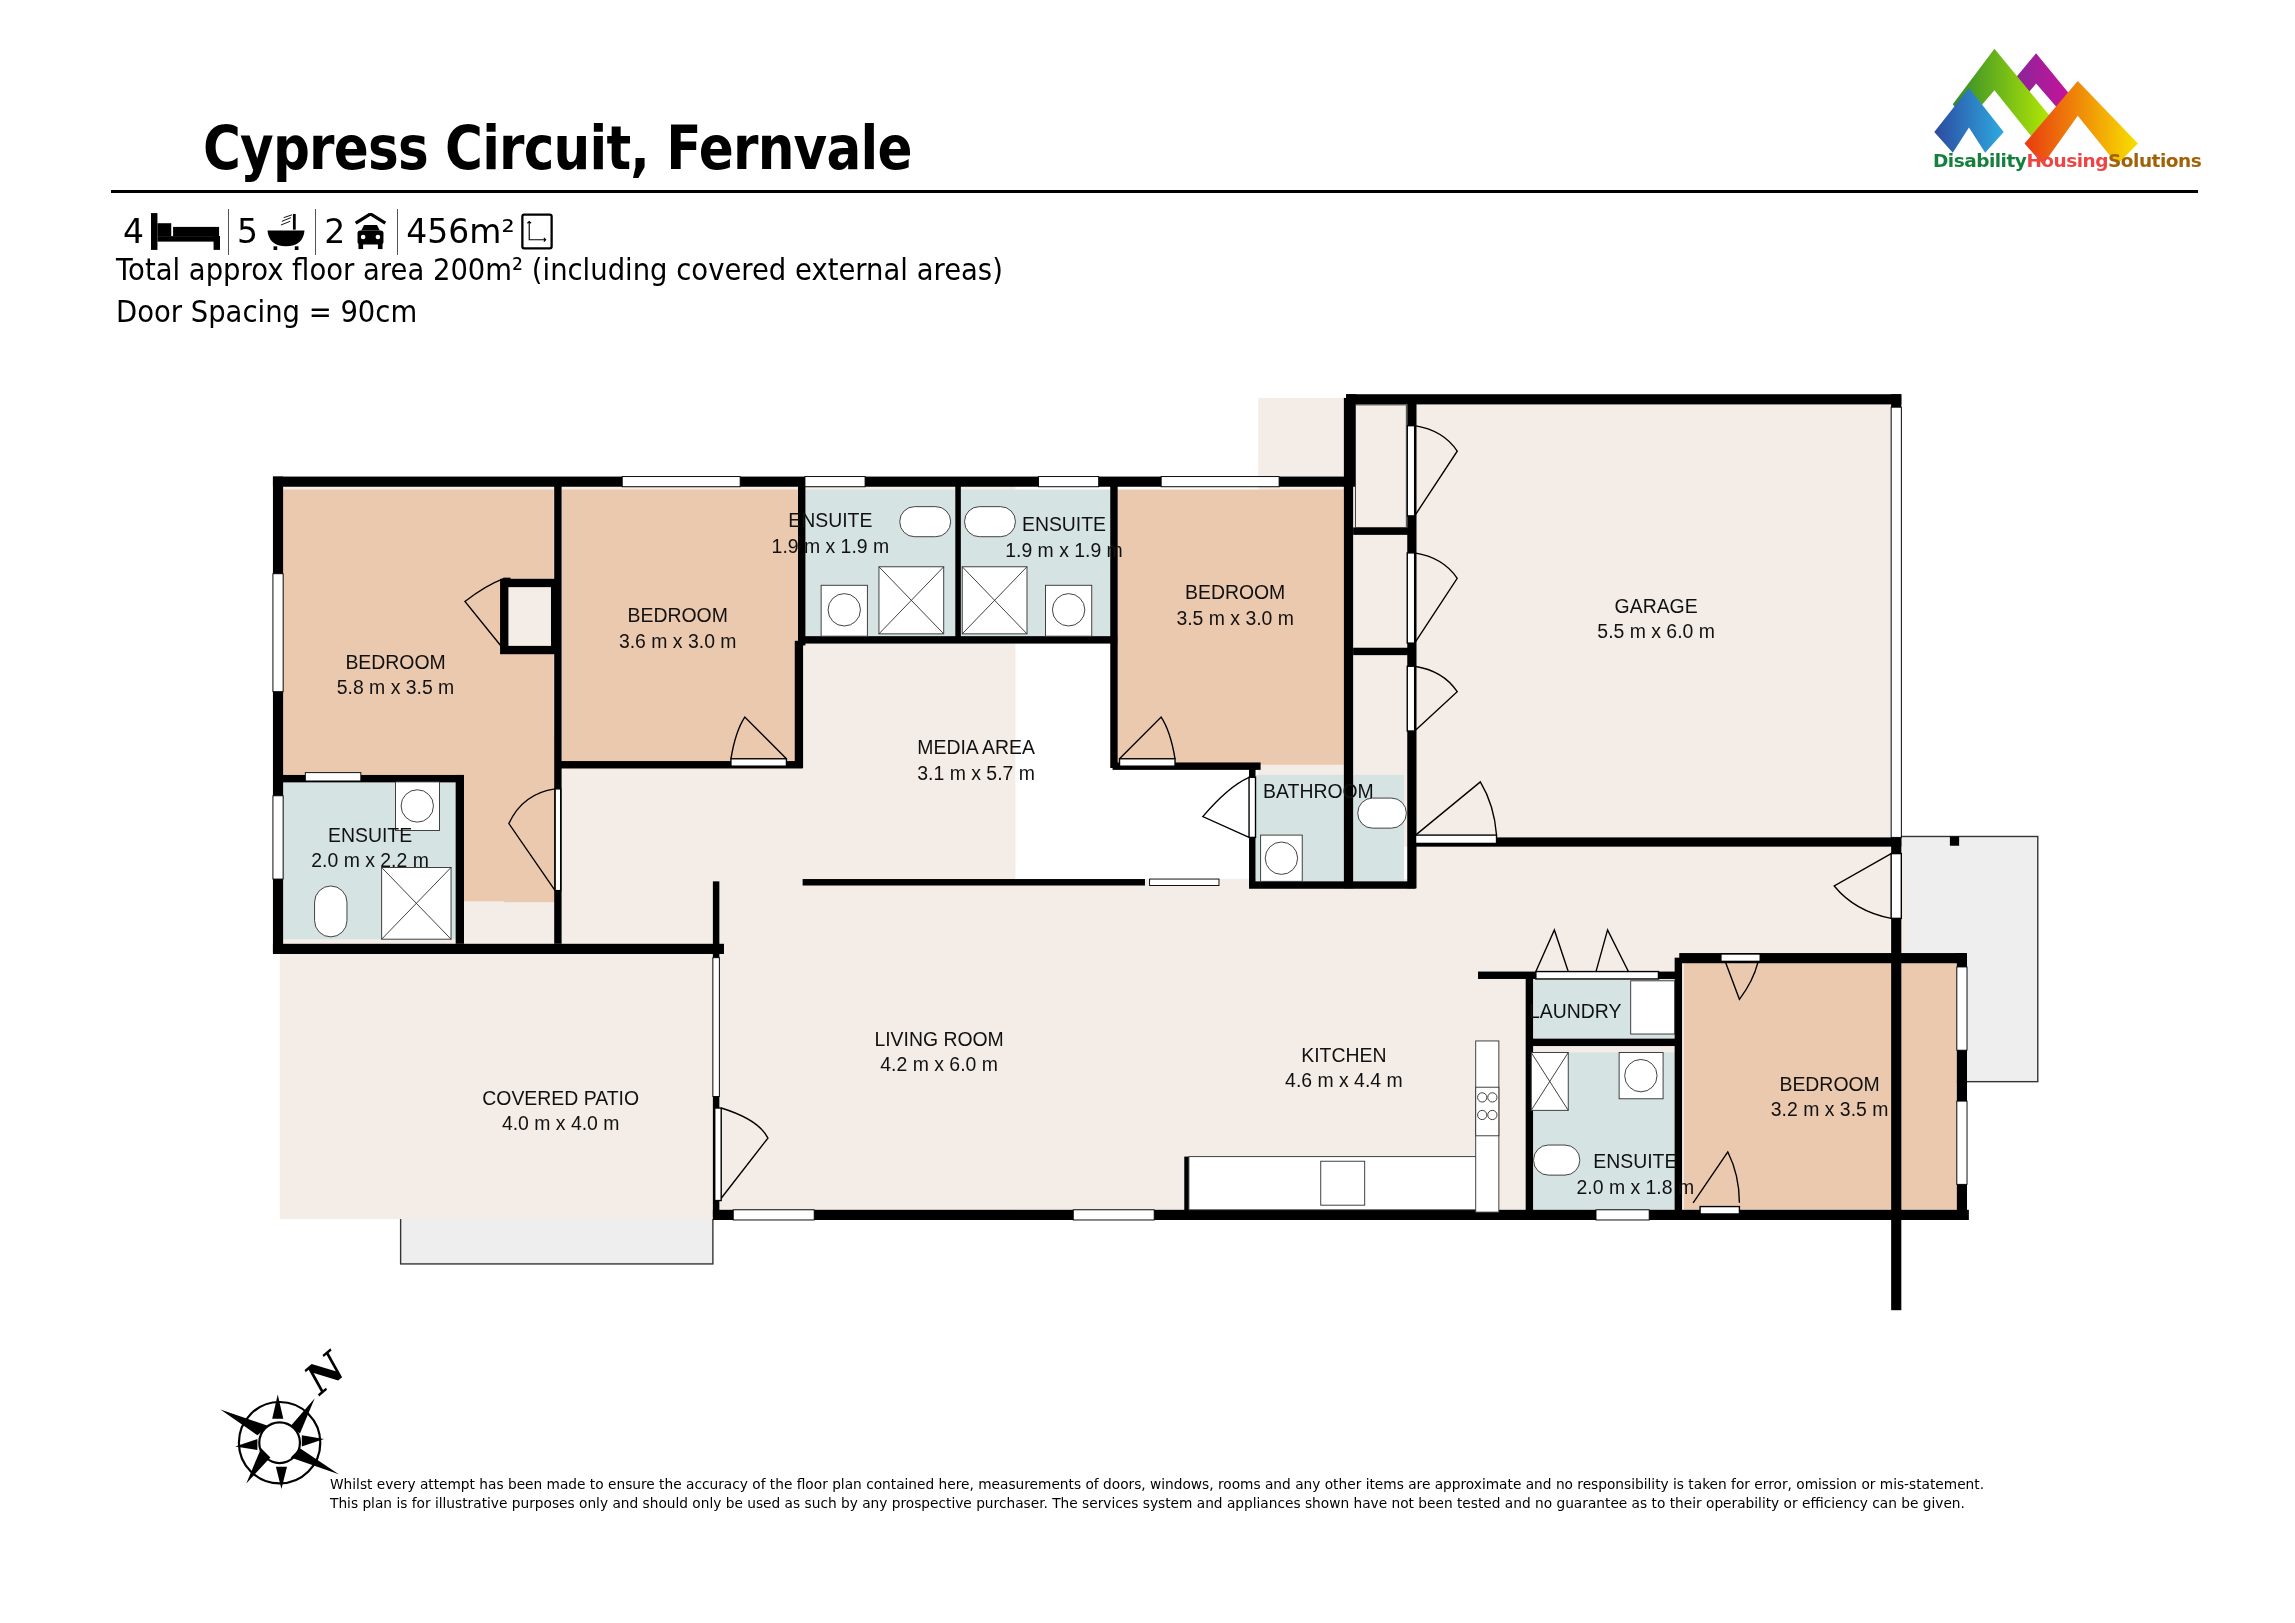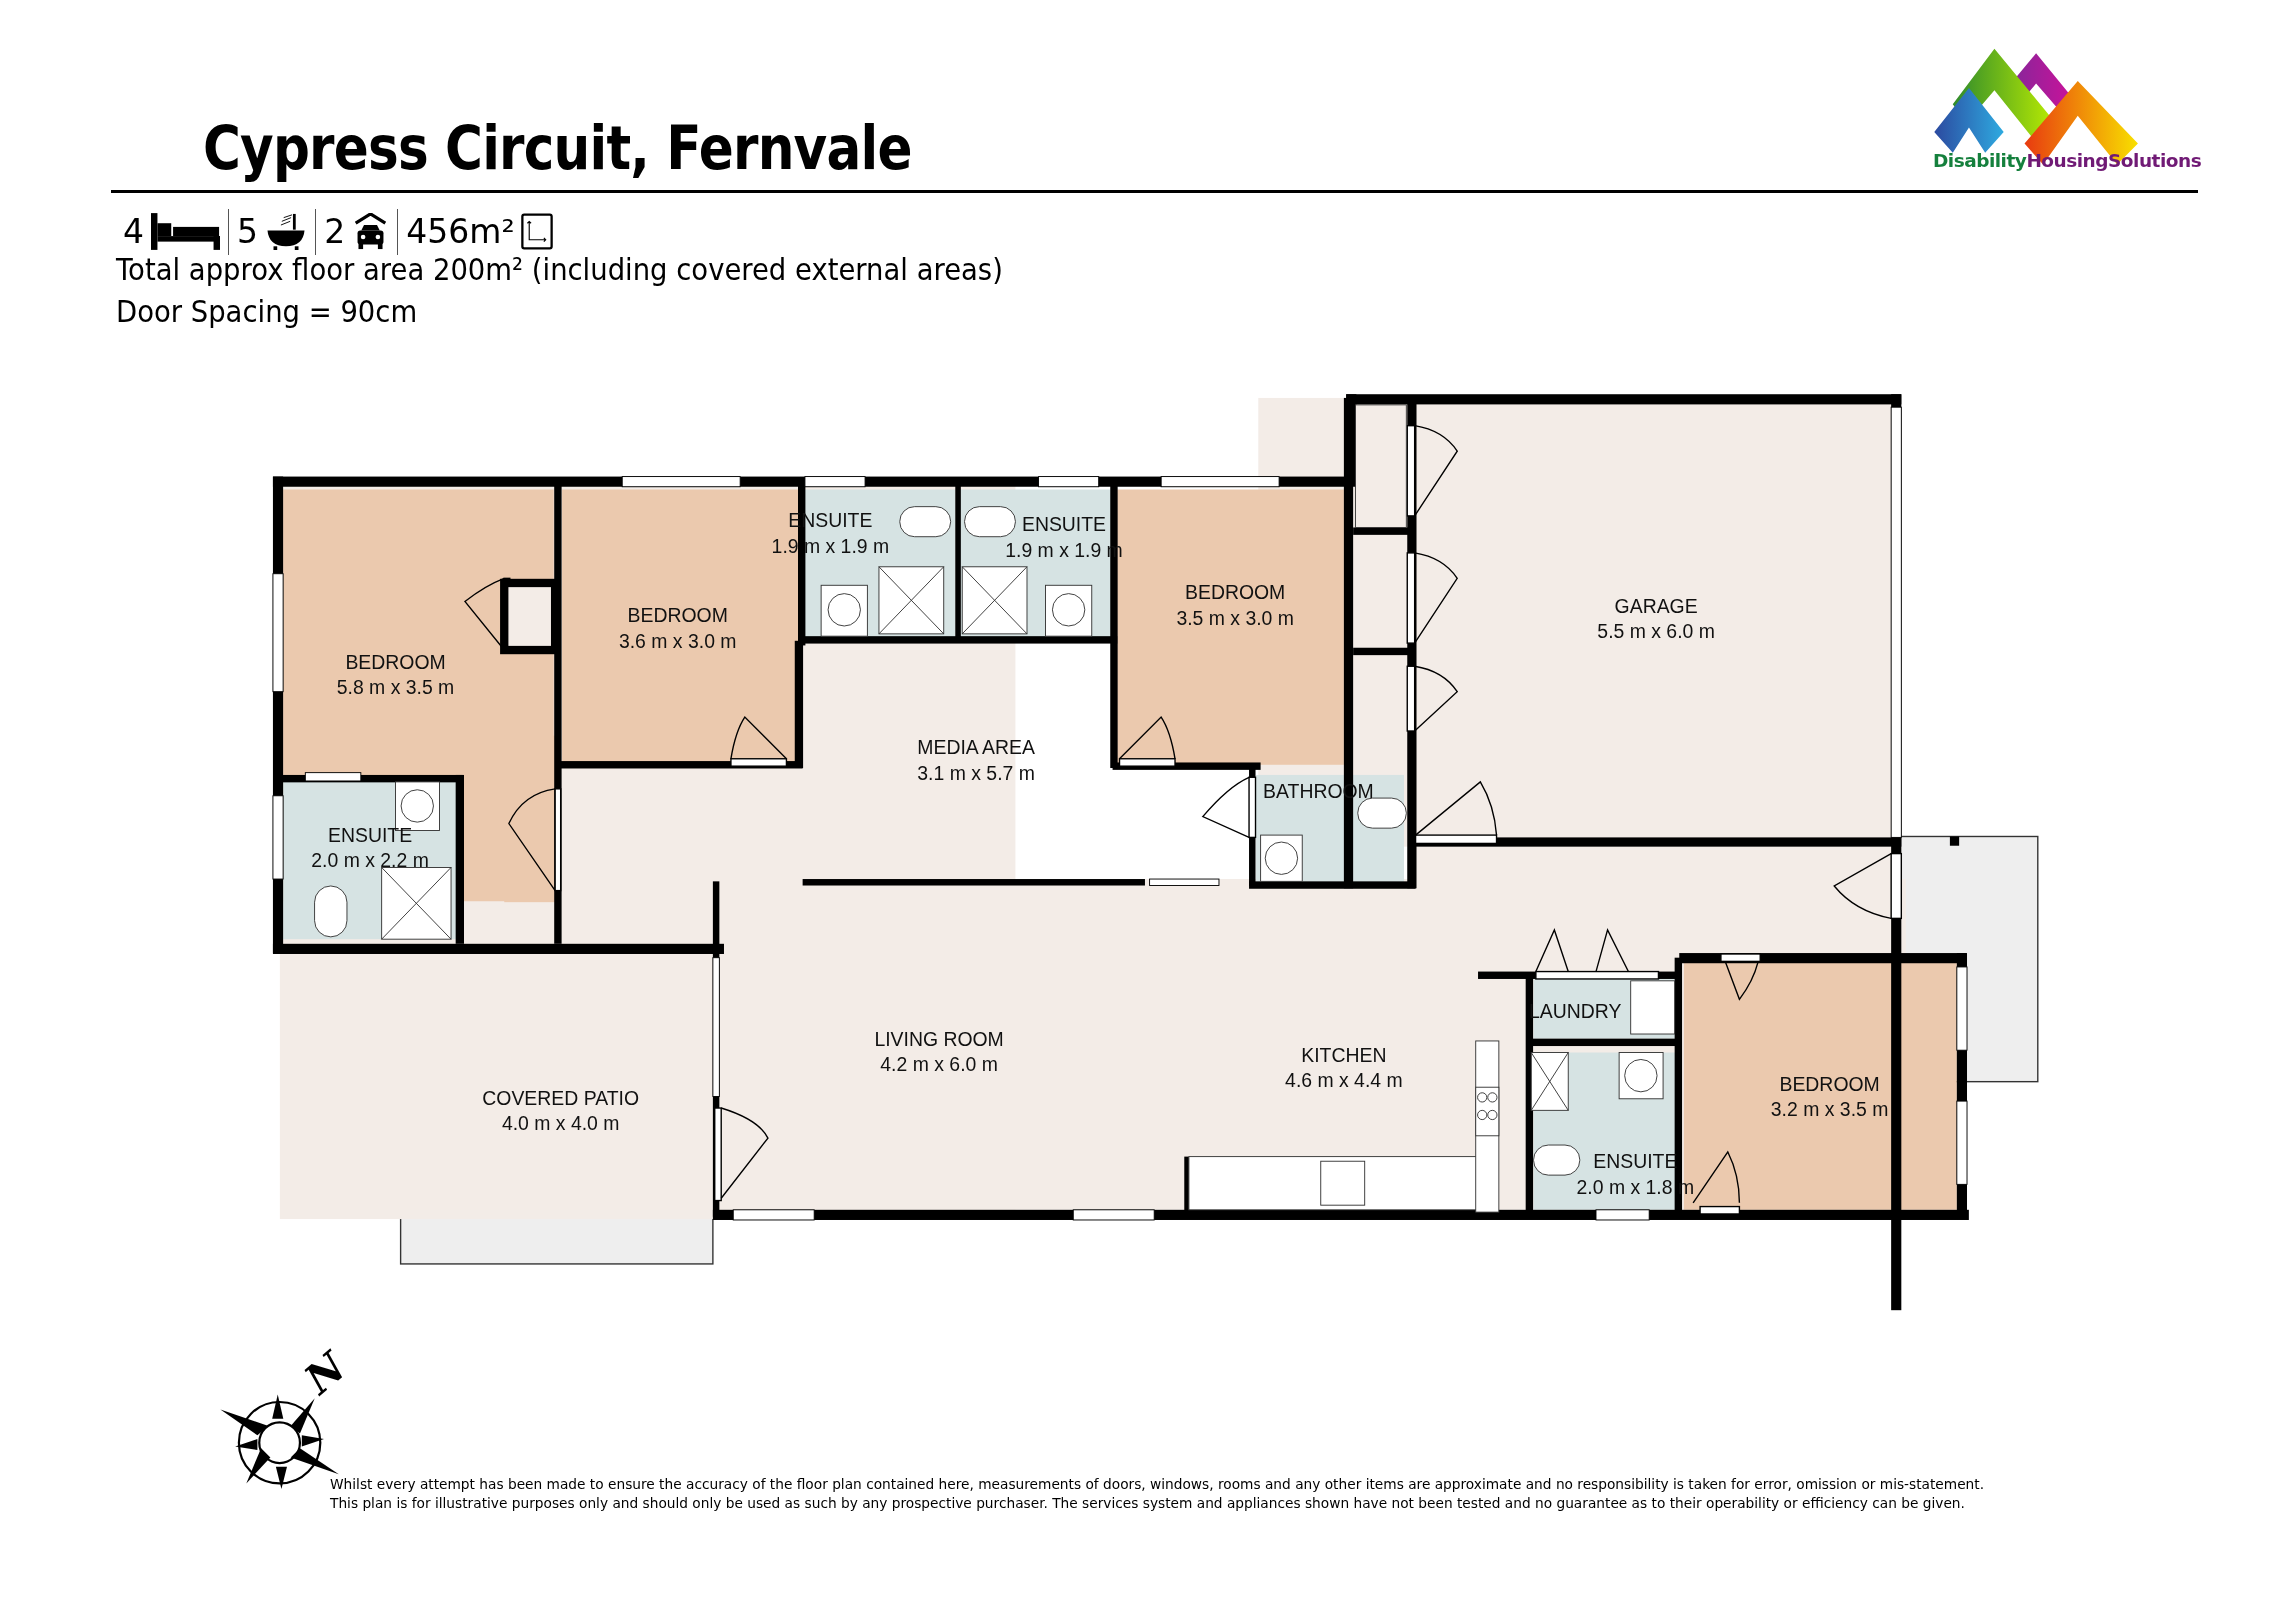--- a/index.html
+++ b/index.html
@@ -87,21 +87,21 @@
         <stop offset="0" stop-color="#e83a10"></stop>
         <stop offset="1" stop-color="#f8e000"></stop>
       </linearGradient>
   </defs>
   <polygon points="240,20 330,130 305,160 240,85 195,140 165,110" fill="url(#gp)"></polygon>
   <polygon points="150,10 290,180 250,225 150,100 90,170 60,130" fill="url(#gg)"></polygon>
   <polygon points="20,190 95,95 170,190 130,235 95,180 60,235" fill="url(#gb)"></polygon>
   <polygon points="215,215 330,80 460,215 415,260 330,155 255,260" fill="url(#go)"></polygon>
 </svg>
 <div class="logo-text">
-  <span style="color:#15803d">Disability</span><span style="color:#701a75">Housing</span><span style="color:#701a75">Solutions</span>
+  <span style="color:#15803d">Disability</span><span style="color:#ef4444">Housing</span><span style="color:#a16207">Solutions</span>
 </div>
 
 <svg class="plan" width="2295" height="1623" viewBox="0 0 4961 3508">
   <g>
     <rect x="866" y="2050" width="675" height="682" fill="#eeeeee" stroke="#333" stroke-width="3"></rect>
     <rect x="4100" y="1808" width="305" height="530" fill="#eeeeee" stroke="#333" stroke-width="3"></rect>
   </g>
 
   <g>
     <rect x="605" y="1050" width="1590" height="1585" fill="#f3ece7"></rect>

